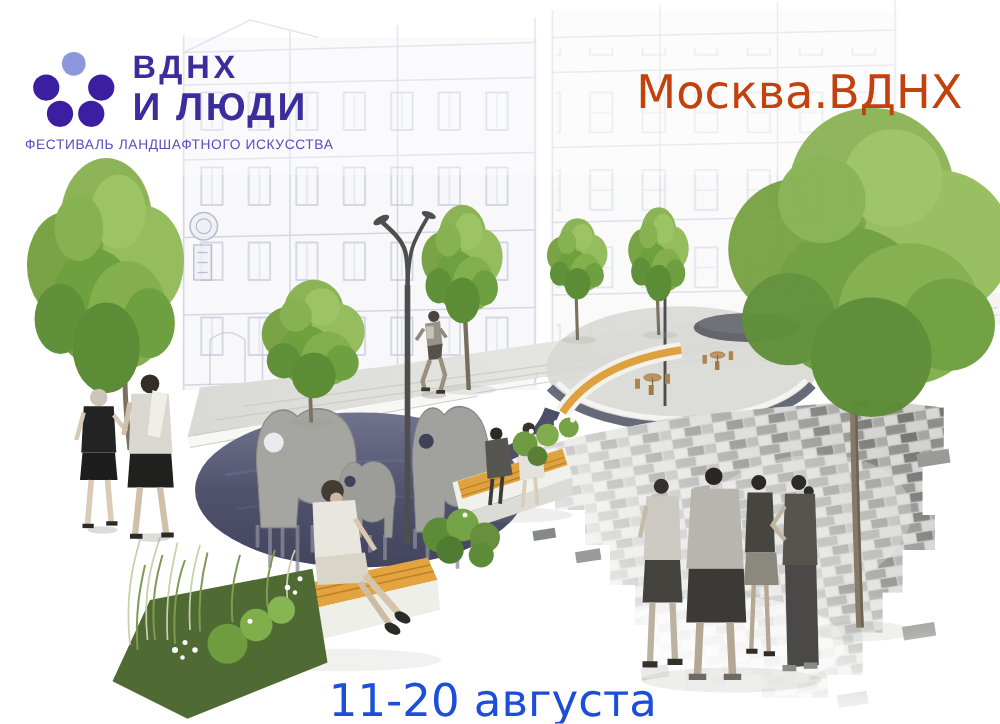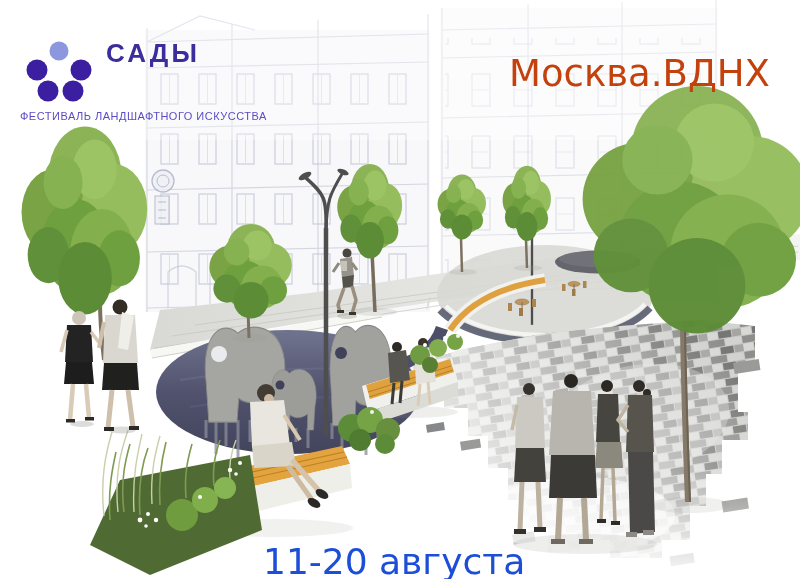--- a/index.html
+++ b/index.html
@@ -425,20 +425,21 @@
 
 <svg class="logo-dots" viewBox="0 0 82 70">
   <circle cx="37" cy="13" r="9.5" fill="#8d97dd"></circle>
   <circle cx="15" cy="32" r="10.5" fill="#3b1fa0"></circle>
   <circle cx="59" cy="32" r="10.5" fill="#3b1fa0"></circle>
   <circle cx="26" cy="53" r="10.5" fill="#3b1fa0"></circle>
   <circle cx="51" cy="53" r="10.5" fill="#3b1fa0"></circle>
 </svg>
 
 <div class="brand-text">
-  <div class="brand-line1">САДЫ</div>
+  <div class="brand-line1">ВДНХ</div>
+  <div class="brand-line2">И ЛЮДИ</div>
 </div>
 <div class="brand-tagline">ФЕСТИВАЛЬ ЛАНДШАФТНОГО ИСКУССТВА</div>
 
 <div class="location-text">Москва.ВДНХ</div>
 <div class="dates-text">11-20 августа</div>
 
 </div>
 
 </body></html>

